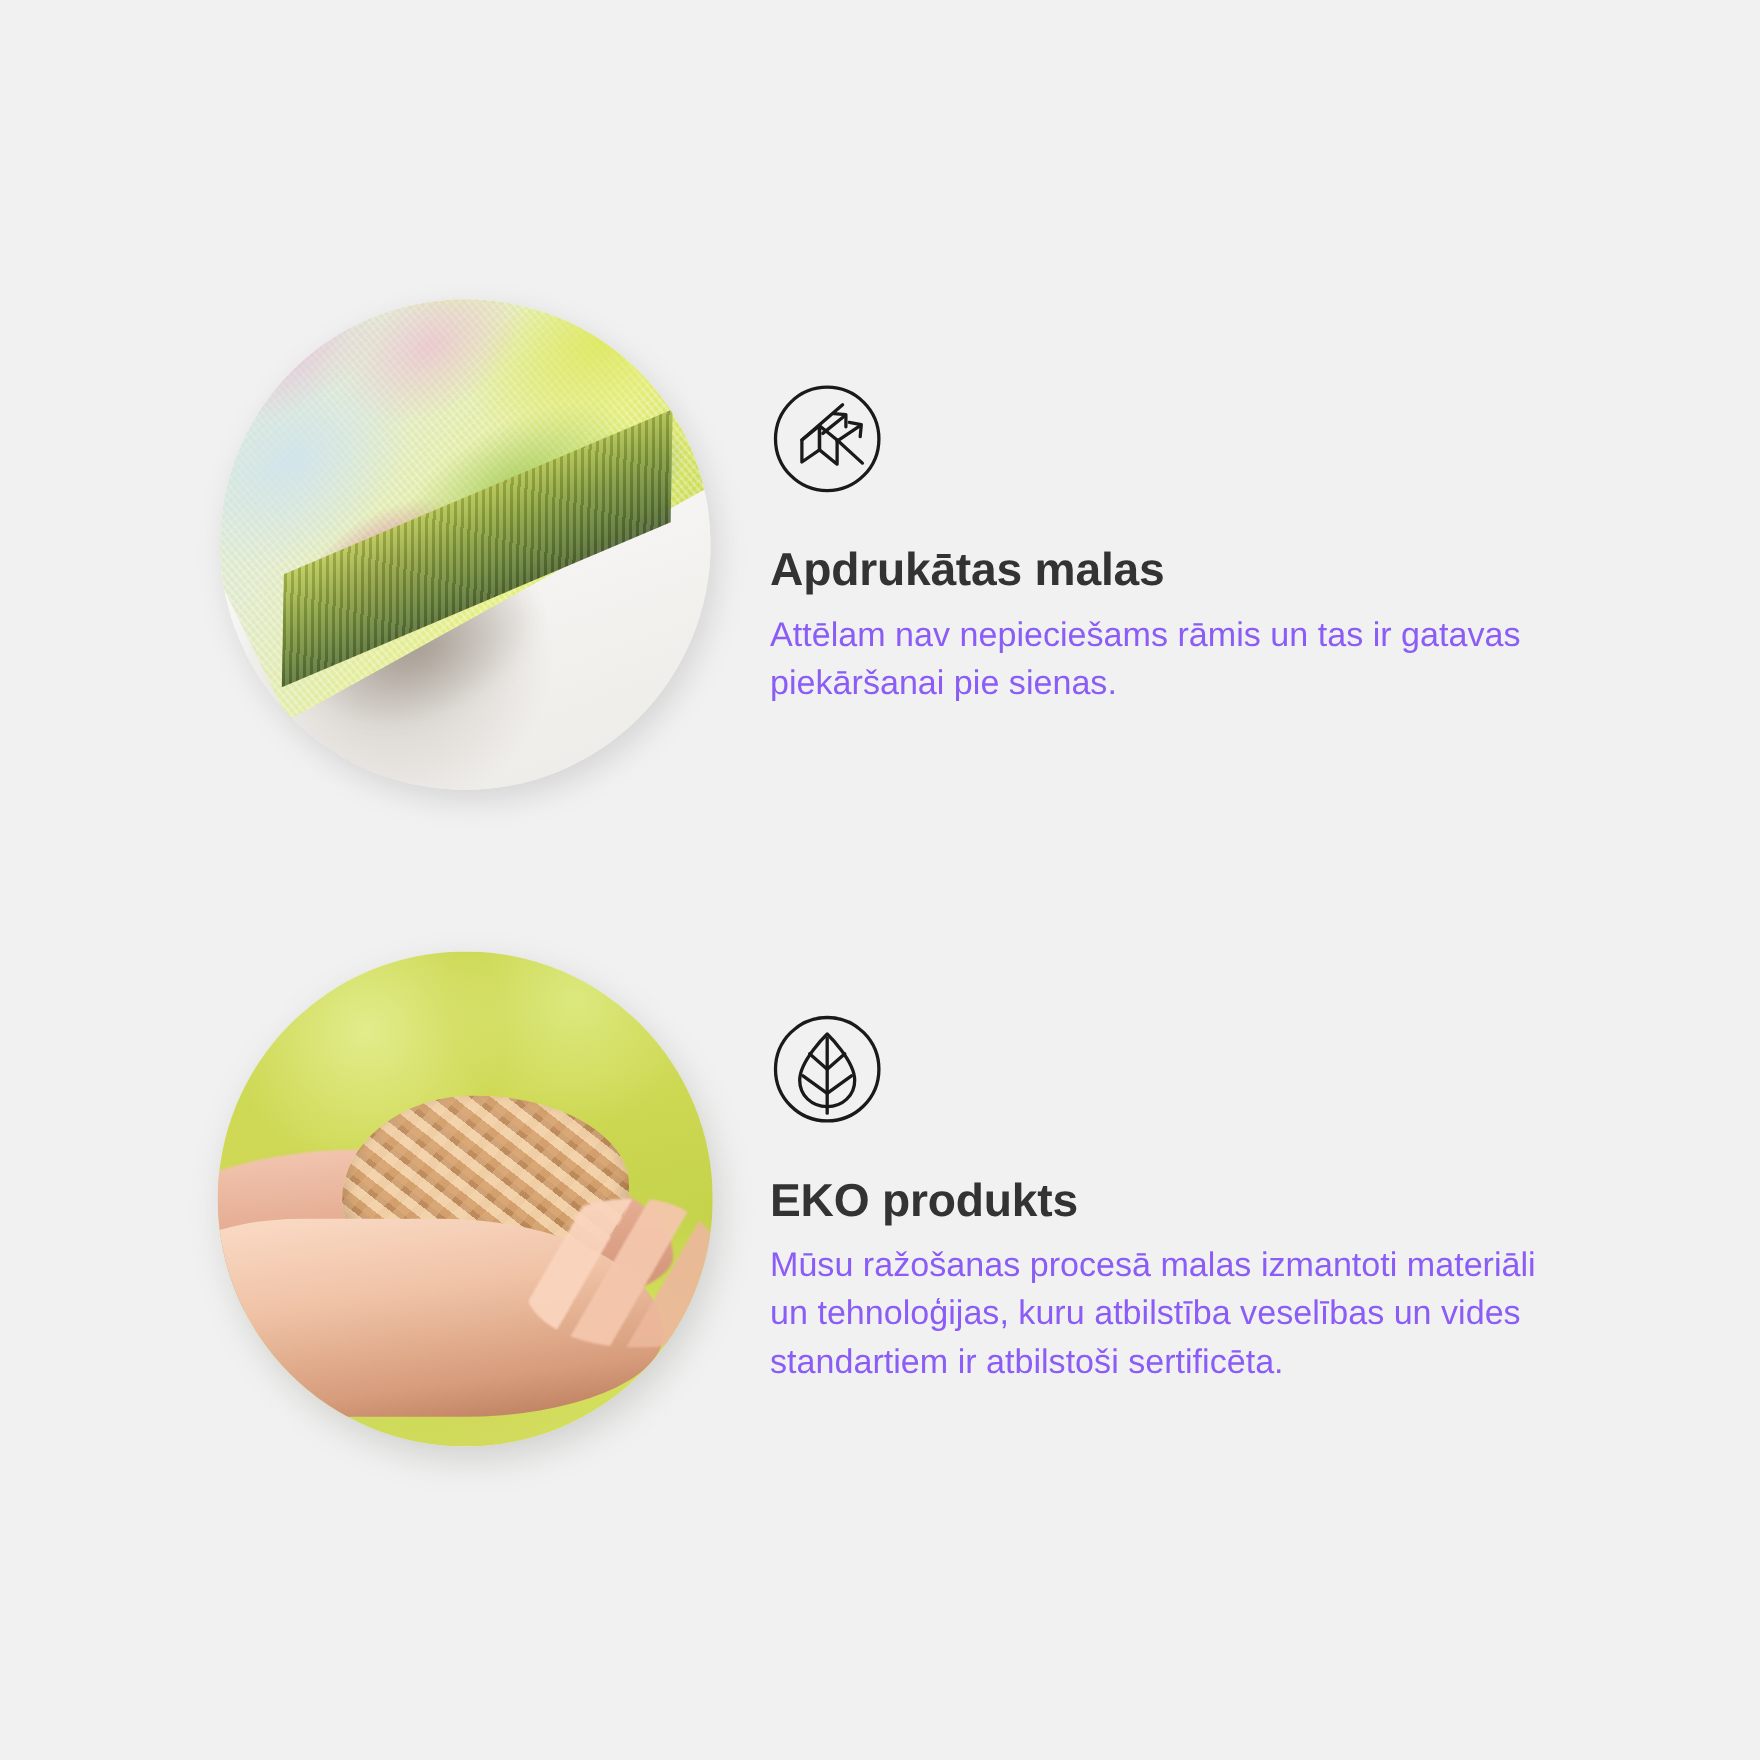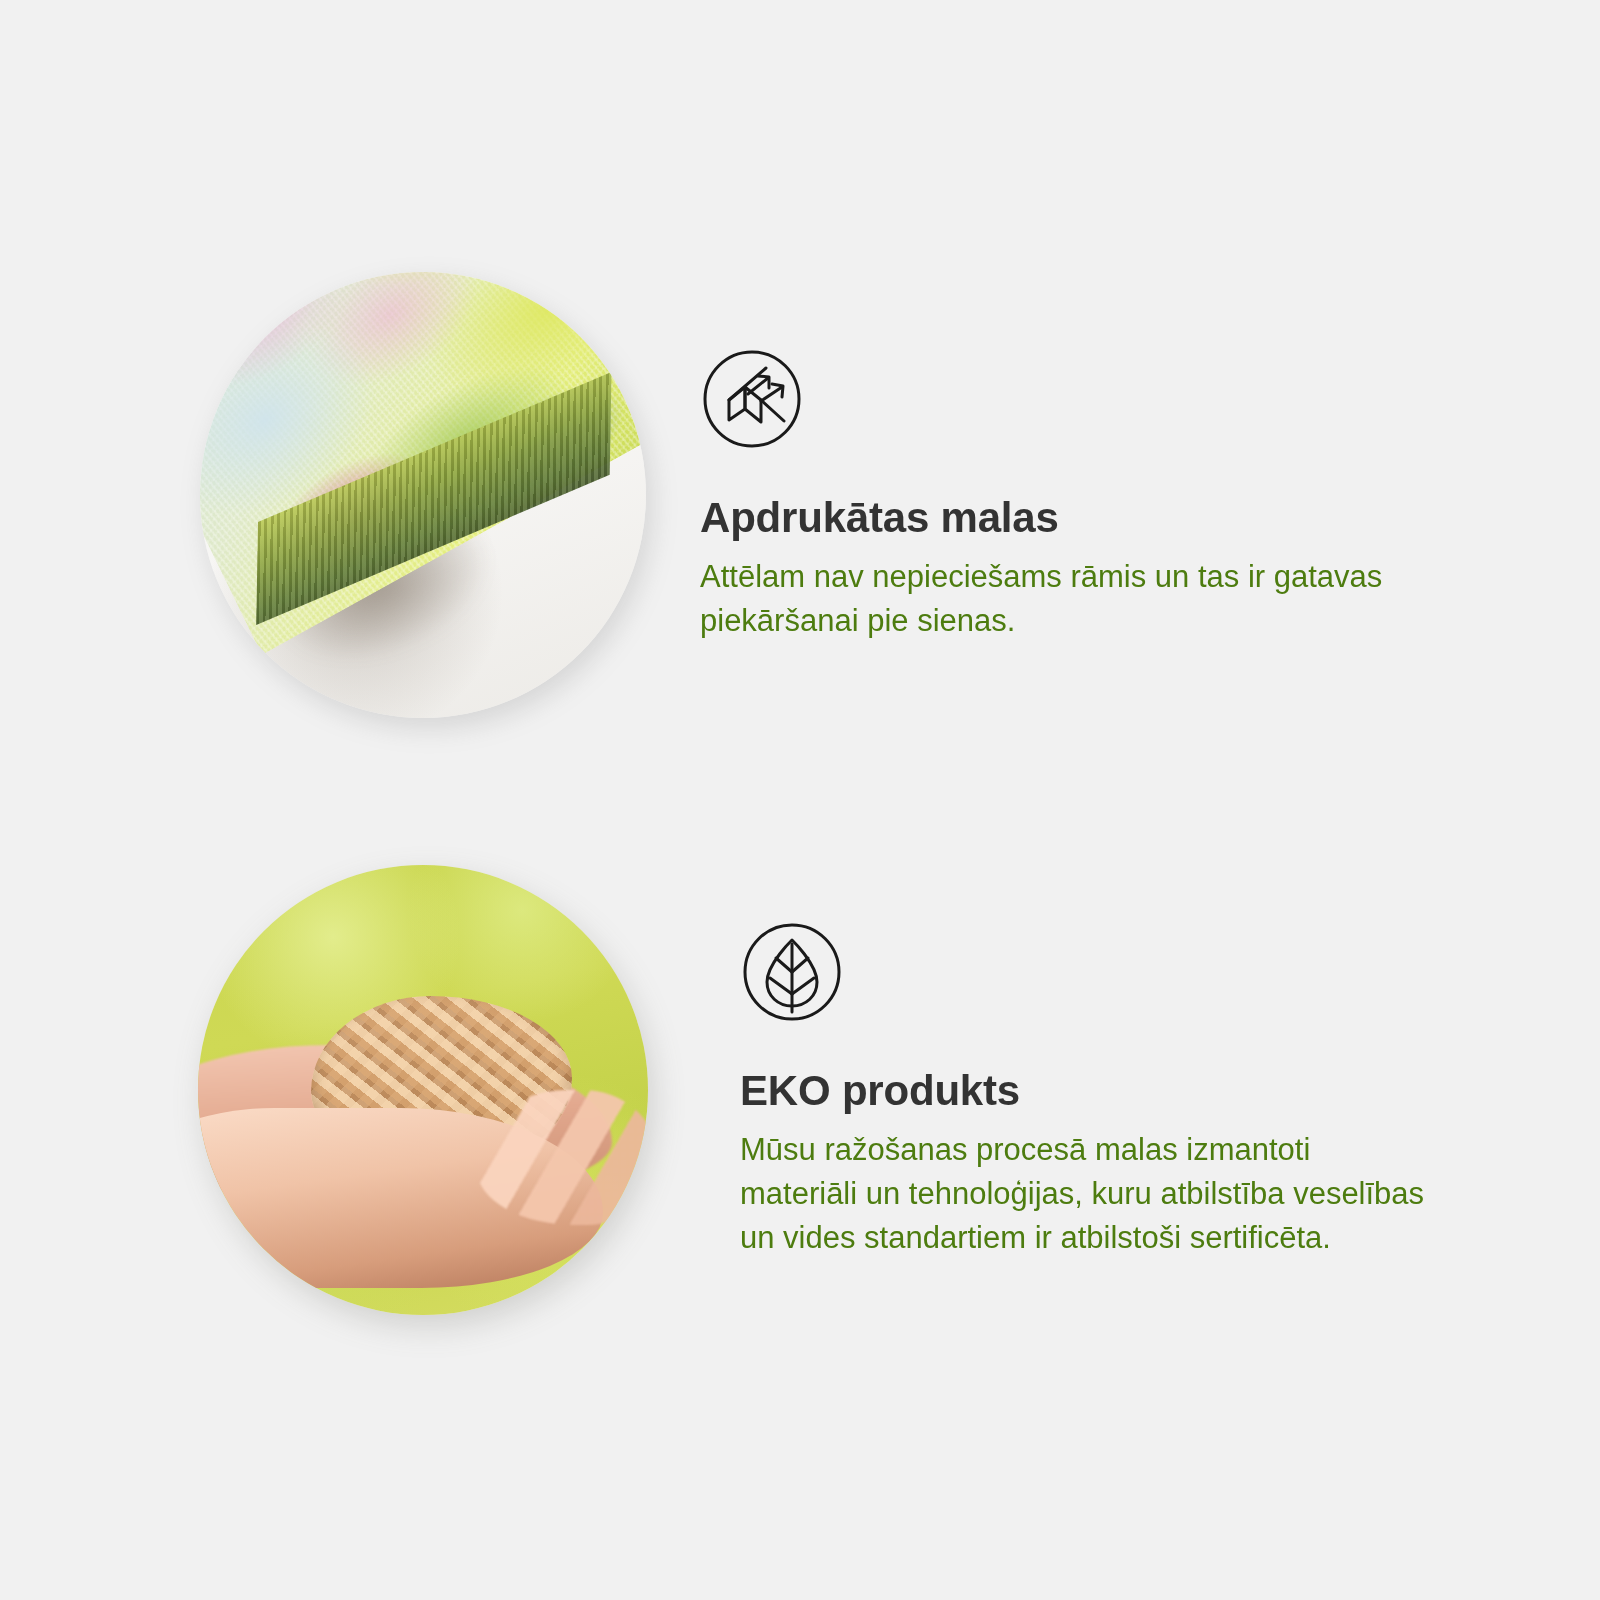--- a/index.html
+++ b/index.html
@@ -17,21 +17,21 @@
     background:#f1f1f1;
   }
 
   
   .feature {
     position:absolute;
     display:flex;
     align-items:center;
   }
   .feature-1 { left:0;   top:250px; width:1600px; }
-  .feature-2 { left:0;   top:845px; width:1432px;gap:40px; }
+  .feature-2 { left:0;   top:845px; width:1432px; }
 
   
   .media-wrap {
     position:relative;
     width:700px;
     height:490px;
     flex:0 0 700px;
   }
   .circle-photo {
     position:absolute;
@@ -154,21 +154,21 @@
     font-size:42px;
     font-weight:bold;
     color:#333333;
     letter-spacing:-0.2px;
     line-height:1.1;
   }
   .feature-body {
     margin-top:14px;
     font-size:31px;
     font-weight:normal;
-    color:#4d7c0f;
+    color:#8b5cf6;
     line-height:1.42;
     max-width:730px;
   }
 
   .feature-2 .content { padding-top:0; }
 </style>
 </head>
 <body>
 
 <div class="page">

